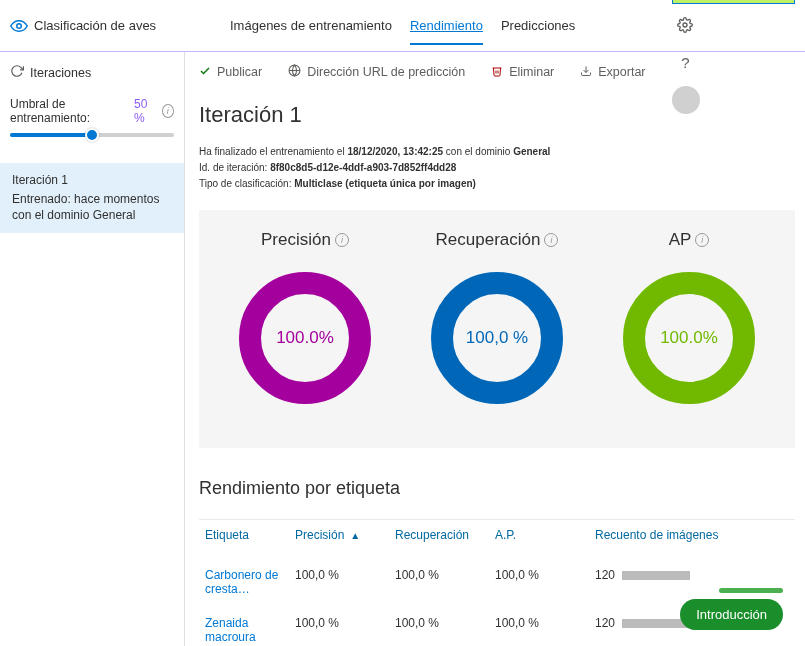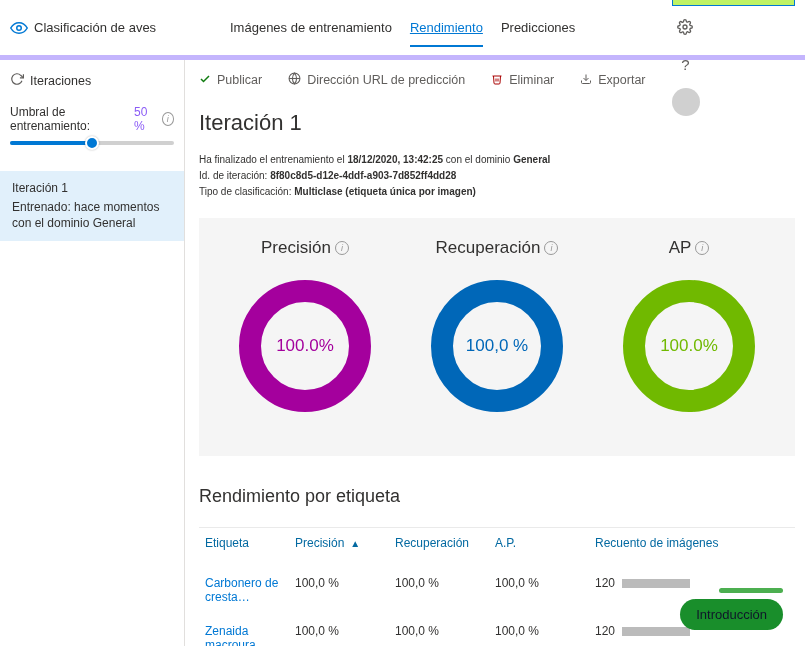--- a/index.html
+++ b/index.html
@@ -1,20 +1,20 @@
 <!DOCTYPE html>
 <html><head>
 <meta charset="utf-8">
 <style>
   * { box-sizing: border-box; margin: 0; padding: 0; }
   html, body { width: 805px; height: 646px; font-family: "Segoe UI", Arial, sans-serif; font-size: 13px; color: #323130; background: #fff; overflow: hidden; }
   body { display: flex; flex-direction: column; }
 
   
-  .topbar { display: flex; align-items: center; height: 60px; border-bottom: 5px solid #c4b5fd; padding: 0 10px; }
+  .topbar { display: flex; align-items: center; height: 52px; border-bottom: 1px solid #c4b5fd; padding: 0 10px; }
   .brand { display: flex; align-items: center; gap: 6px; flex: 0 0 180px; }
   .eye-icon svg { display: block; }
   .brand-title { font-size: 13px; color: #323130; }
   .nav { display: flex; align-items: center; gap: 18px; margin-left: 40px; }
   .nav-item { font-size: 13px; color: #323130; padding: 12px 0 10px 0; cursor: pointer; border-bottom: 2px solid transparent; }
   .nav-item.active { color: #0078d4; border-bottom-color: #0078d4; text-decoration: underline; }
   .top-actions { margin-left: auto; display: flex; gap: 10px; flex-direction: column; }
   .btn-train { background: #4caf50; color: #fff; border: none; height: 28px; padding: 0 12px; font-size: 12.5px; display: flex; align-items: center; gap: 6px; cursor: pointer; }
   .btn-quick { background: #bef264; color: #0078d4; border: 1px solid #0078d4; height: 28px; padding: 0 12px; font-size: 12.5px; display: flex; align-items: center; gap: 6px; cursor: pointer; }
   .icon-btn { background: none; border: none; width: 26px; height: 26px; display: flex; align-items: center; justify-content: center; cursor: pointer; color: #605e5c; font-size: 15px; }
@@ -60,21 +60,21 @@
   table.perf th { text-align: left; font-weight: 400; color: #0369a1; padding: 8px 6px 16px 6px; border-top: 1px solid #eaeaea; }
   table.perf td { padding: 10px 6px; vertical-align: top; }
   table.perf .tag-link { color: #0078d4; cursor: pointer; max-width: 80px; display: inline-block; }
   .bar { display: inline-block; height: 9px; background: #bbb; vertical-align: middle; }
   .sortcol { display: inline-flex; align-items: center; gap: 6px; }
   .caret { font-size: 10px; }
 
   
   .intro-fab { position: absolute; right: 22px; bottom: 16px; display: flex; flex-direction: column; align-items: flex-end; gap: 6px; }
   .intro-bar { width: 64px; height: 5px; background: #4caf50; border-radius: 3px; }
-  .intro-btn { background: #198e2b; color: #0f172a; border: none; border-radius: 18px; padding: 8px 16px; font-size: 13px; cursor: pointer; }
+  .intro-btn { background: #198e2b; color: #ffffff; border: none; border-radius: 18px; padding: 8px 16px; font-size: 13px; cursor: pointer; }
 </style>
 </head>
 <body>
 
 <div class="topbar">
   <div class="brand">
     <span class="eye-icon">
       <svg width="18" height="18" viewBox="0 0 24 24" fill="none" stroke="#0078d4" stroke-width="2">
           <path d="M1 12s4-7 11-7 11 7 11 7-4 7-11 7S1 12 1 12z"></path>
           <circle cx="12" cy="12" r="3"></circle>

